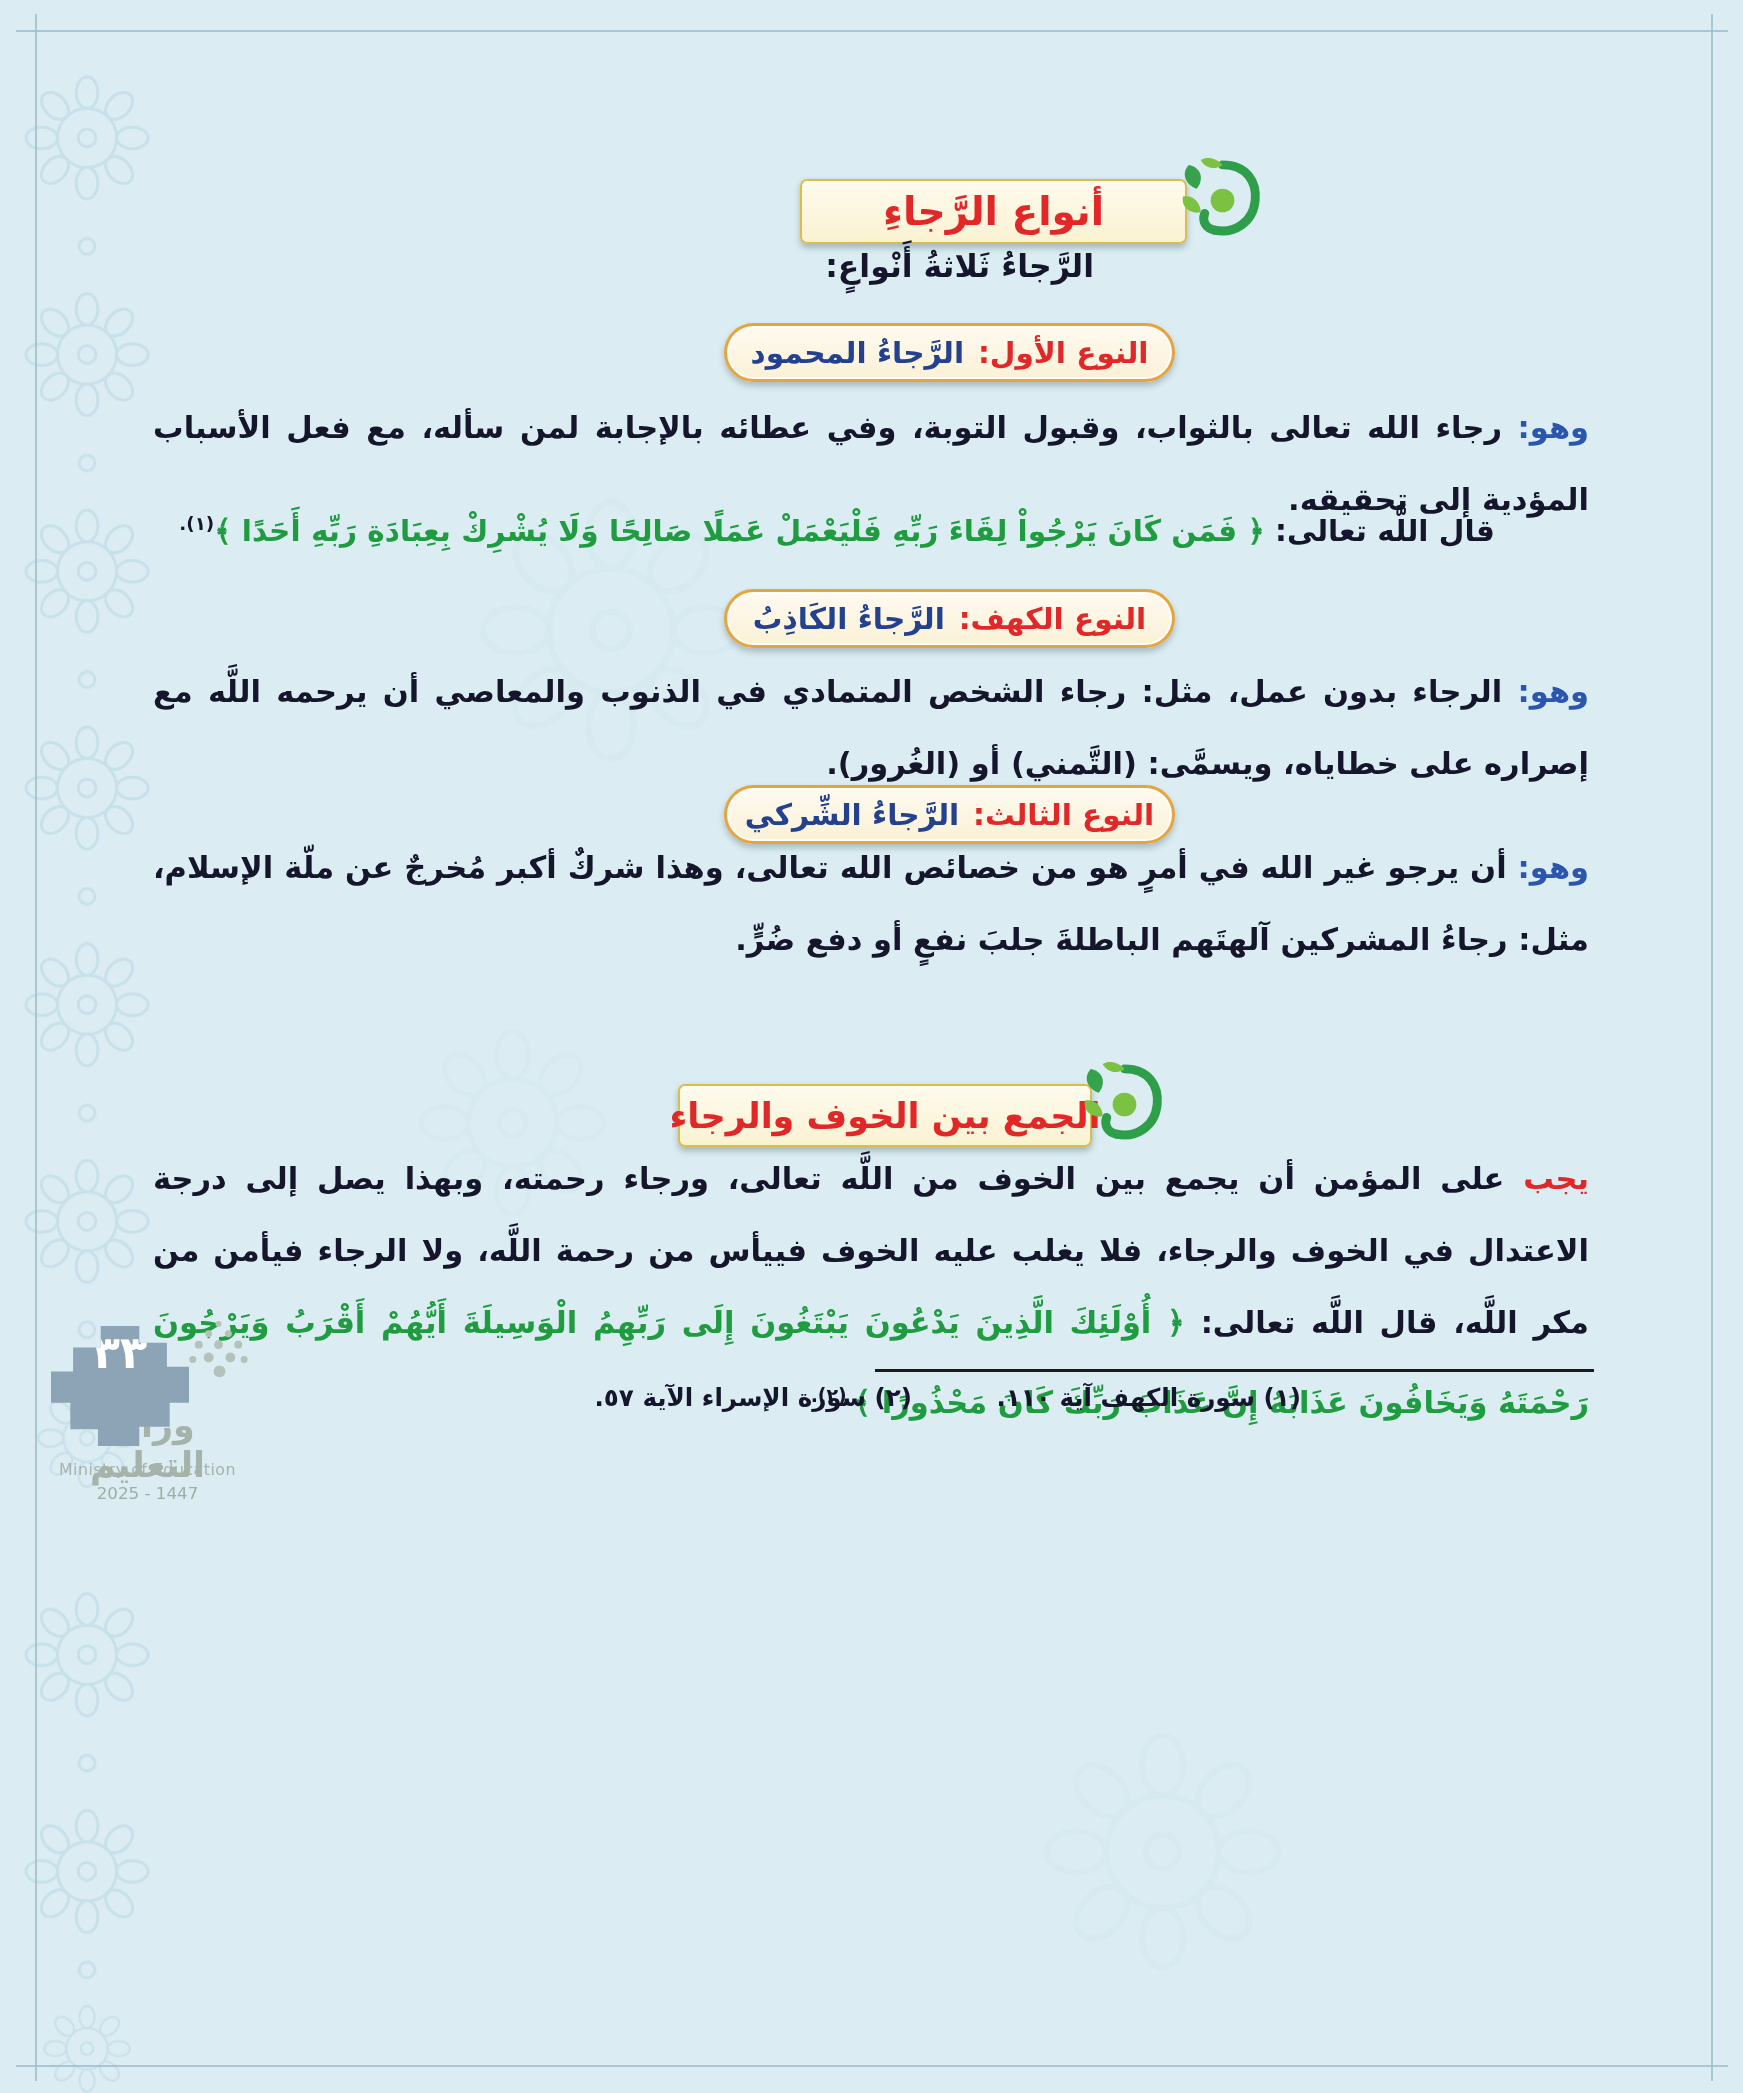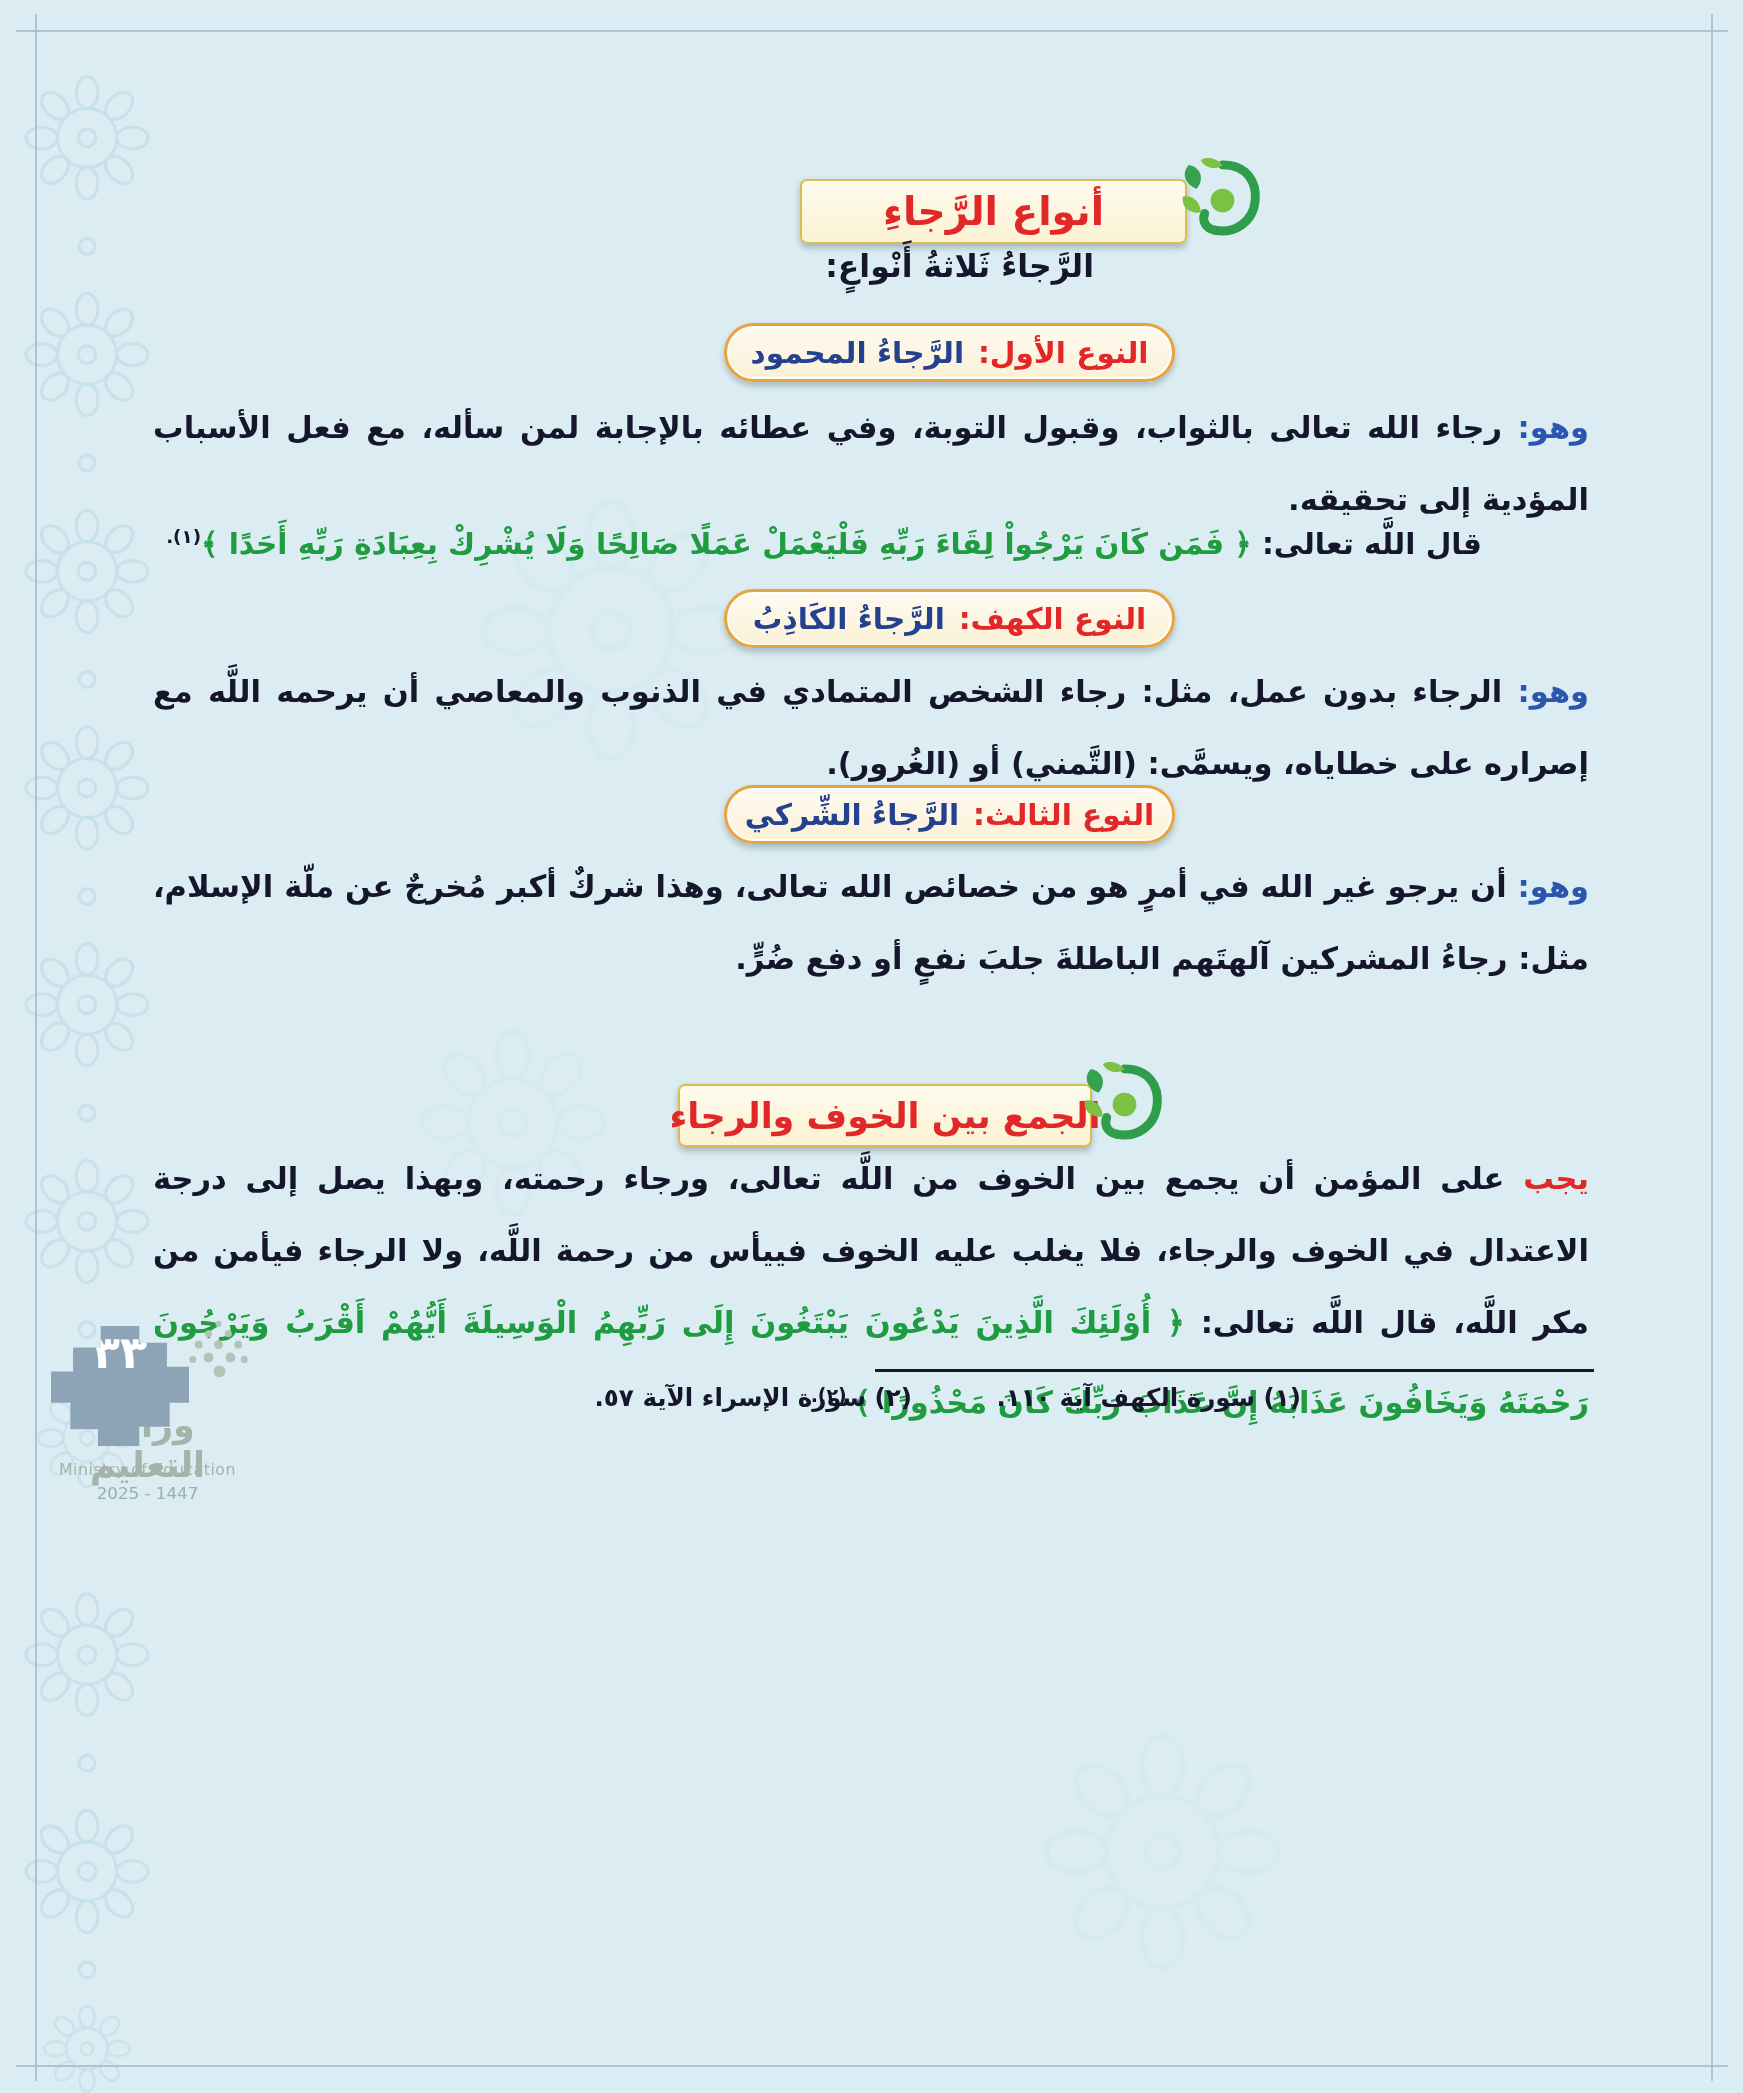--- a/index.html
+++ b/index.html
@@ -65,22 +65,22 @@
     direction: rtl; text-align: justify;
     font-size: 30.5px; font-weight: bold; color: #15152c;
     line-height: 72px;
   }
   .lead-blue { color: #2b56b0; }
   .lead-red  { color: #e12727; }
   .quran { color: #1f9b40; }
   .fnref { font-size: 0.62em; vertical-align: super; font-weight: bold; color: #15152c; }
 
   .quran-line {
-    position: absolute; left: 153px; width: 1436px; top: 509px; z-index: 2;
-    direction: rtl; text-align: center; padding-right: 94px;
+    position: absolute; left: 153px; width: 1436px; top: 496px; z-index: 2;
+    direction: rtl; text-align: right; padding-right: 94px;
     font-size: 29.6px; font-weight: bold; color: #15152c;
     line-height: 55px;
   }
 
   .fn-rule { position: absolute; right: 150px; top: 1369px; width: 719px; height: 3px; background: #1b1b1b; z-index: 2; }
   .footnote {
     position: absolute; top: 1383px; z-index: 2;
     direction: rtl; white-space: nowrap;
     font-size: 24.6px; font-weight: bold; color: #15152c;
   }
@@ -182,21 +182,21 @@
 <div class="pill" style="top:589px">
   <span class="pill-label">النوع الكهف:</span>
   <span class="pill-title">الرَّجاءُ الكَاذِبُ</span>
 </div>
 <p class="body-par" style="top:656px"><span class="lead-blue">وهو:</span><span> الرجاء بدون عمل، مثل: رجاء الشخص المتمادي في الذنوب والمعاصي أن يرحمه اللَّه مع إصراره على خطاياه، ويسمَّى: (التَّمني) أو (الغُرور).</span></p>
 
 <div class="pill" style="top:785px">
   <span class="pill-label">النوع الثالث:</span>
   <span class="pill-title">الرَّجاءُ الشِّركي</span>
 </div>
-<p class="body-par" style="top:851px"><span class="lead-blue">وهو:</span><span> أن يرجو غير الله في أمرٍ هو من خصائص الله تعالى، وهذا شركٌ أكبر مُخرجٌ عن ملّة الإسلام، مثل: رجاءُ المشركين آلهتَهم الباطلةَ جلبَ نفعٍ أو دفع ضُرٍّ.</span></p>
+<p class="body-par" style="top:832px"><span class="lead-blue">وهو:</span><span> أن يرجو غير الله في أمرٍ هو من خصائص الله تعالى، وهذا شركٌ أكبر مُخرجٌ عن ملّة الإسلام، مثل: رجاءُ المشركين آلهتَهم الباطلةَ جلبَ نفعٍ أو دفع ضُرٍّ.</span></p>
 
 <div class="banner-box banner-2">
   <span>الجمع بين الخوف والرجاء</span>
 </div>
 <div class="banner-icon banner-icon-2">
   <svg width="93" height="93" viewBox="0 0 94 94">
     <path d="M47 11 C72 11 82 29 80 47 C78 69 59 81 39 77" fill="none" stroke="#2f9e4a" stroke-width="9" stroke-linecap="round"></path>
     <path d="M39 77 C30 75 26 68 29 60" fill="none" stroke="#2f9e4a" stroke-width="9" stroke-linecap="round"></path>
     <circle cx="47" cy="47" r="12" fill="#7cc242"></circle>
     <path d="M21 35 C9 31 5 19 13 11 C25 13 29 25 21 35Z" fill="#36a24d"></path>

